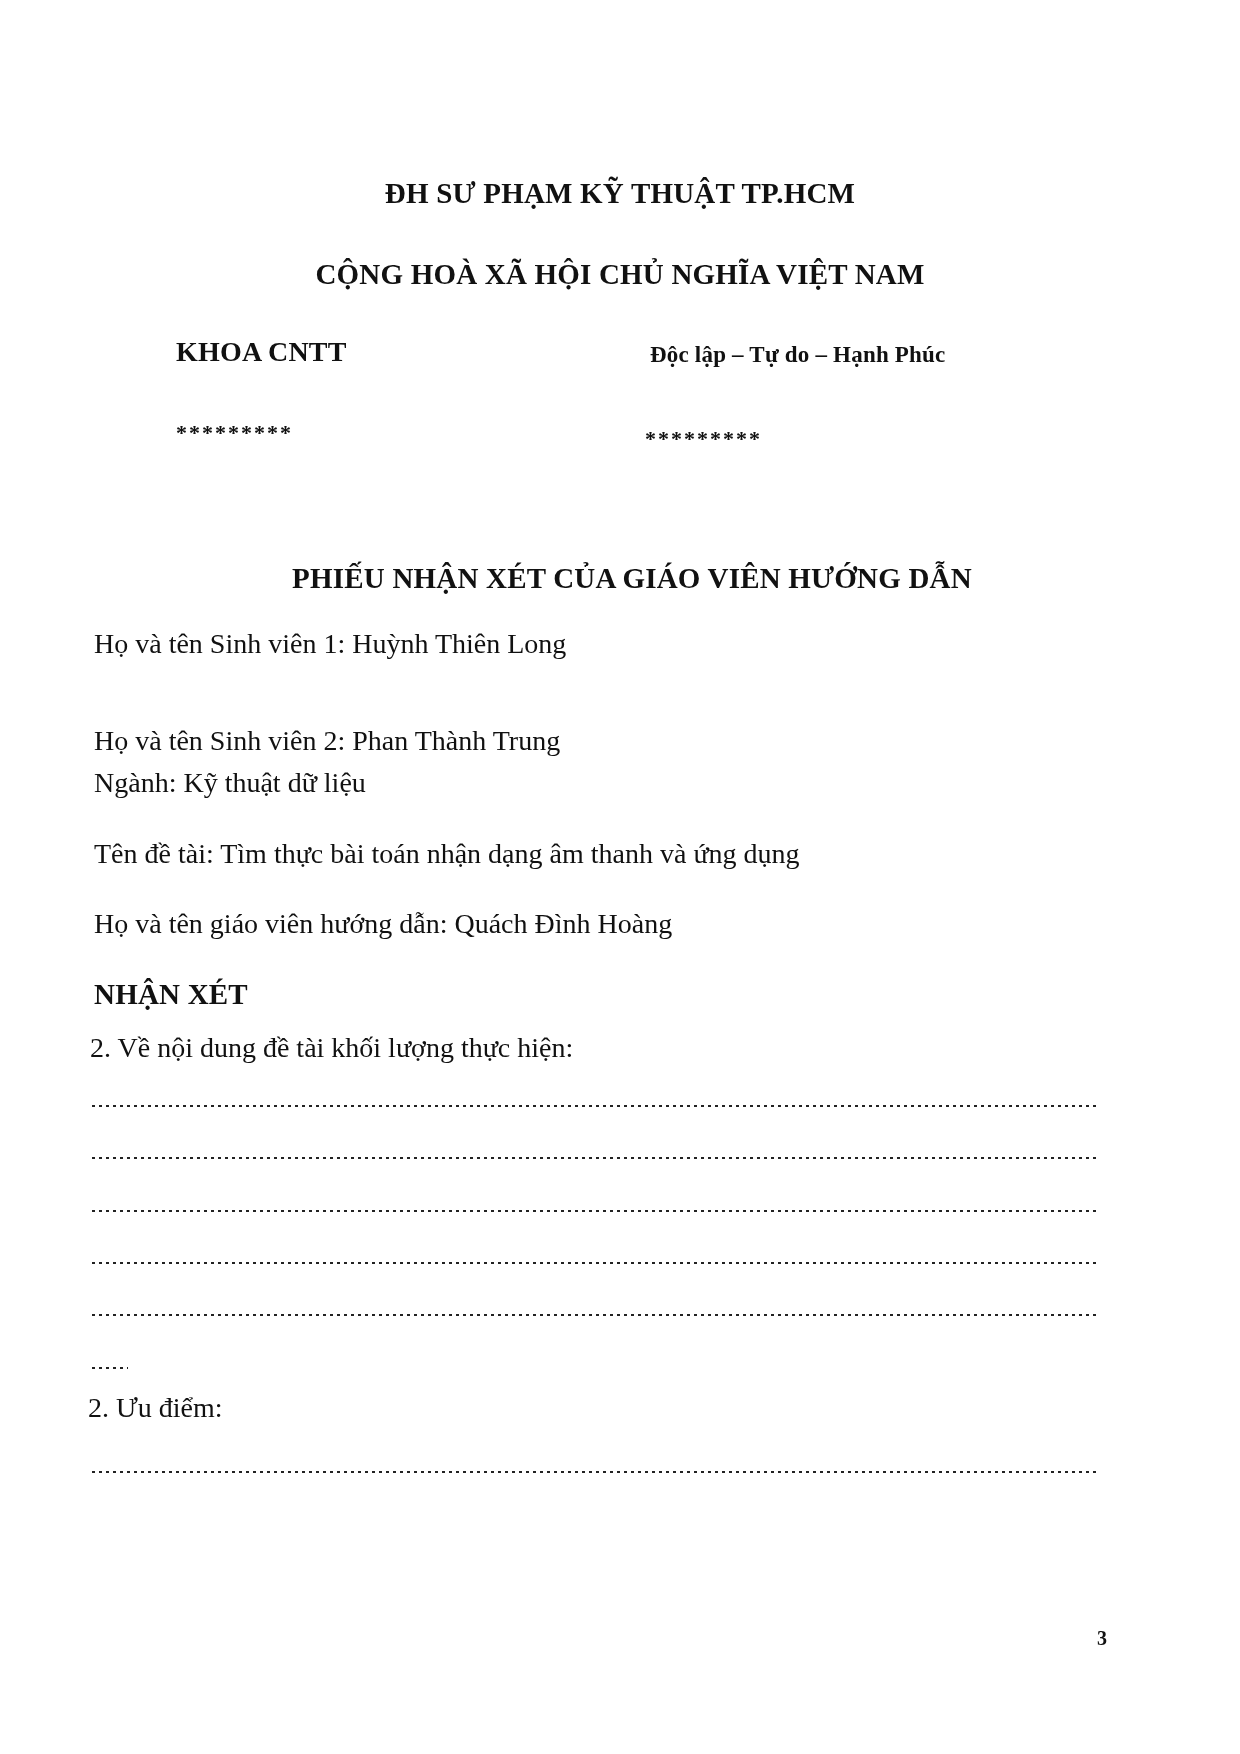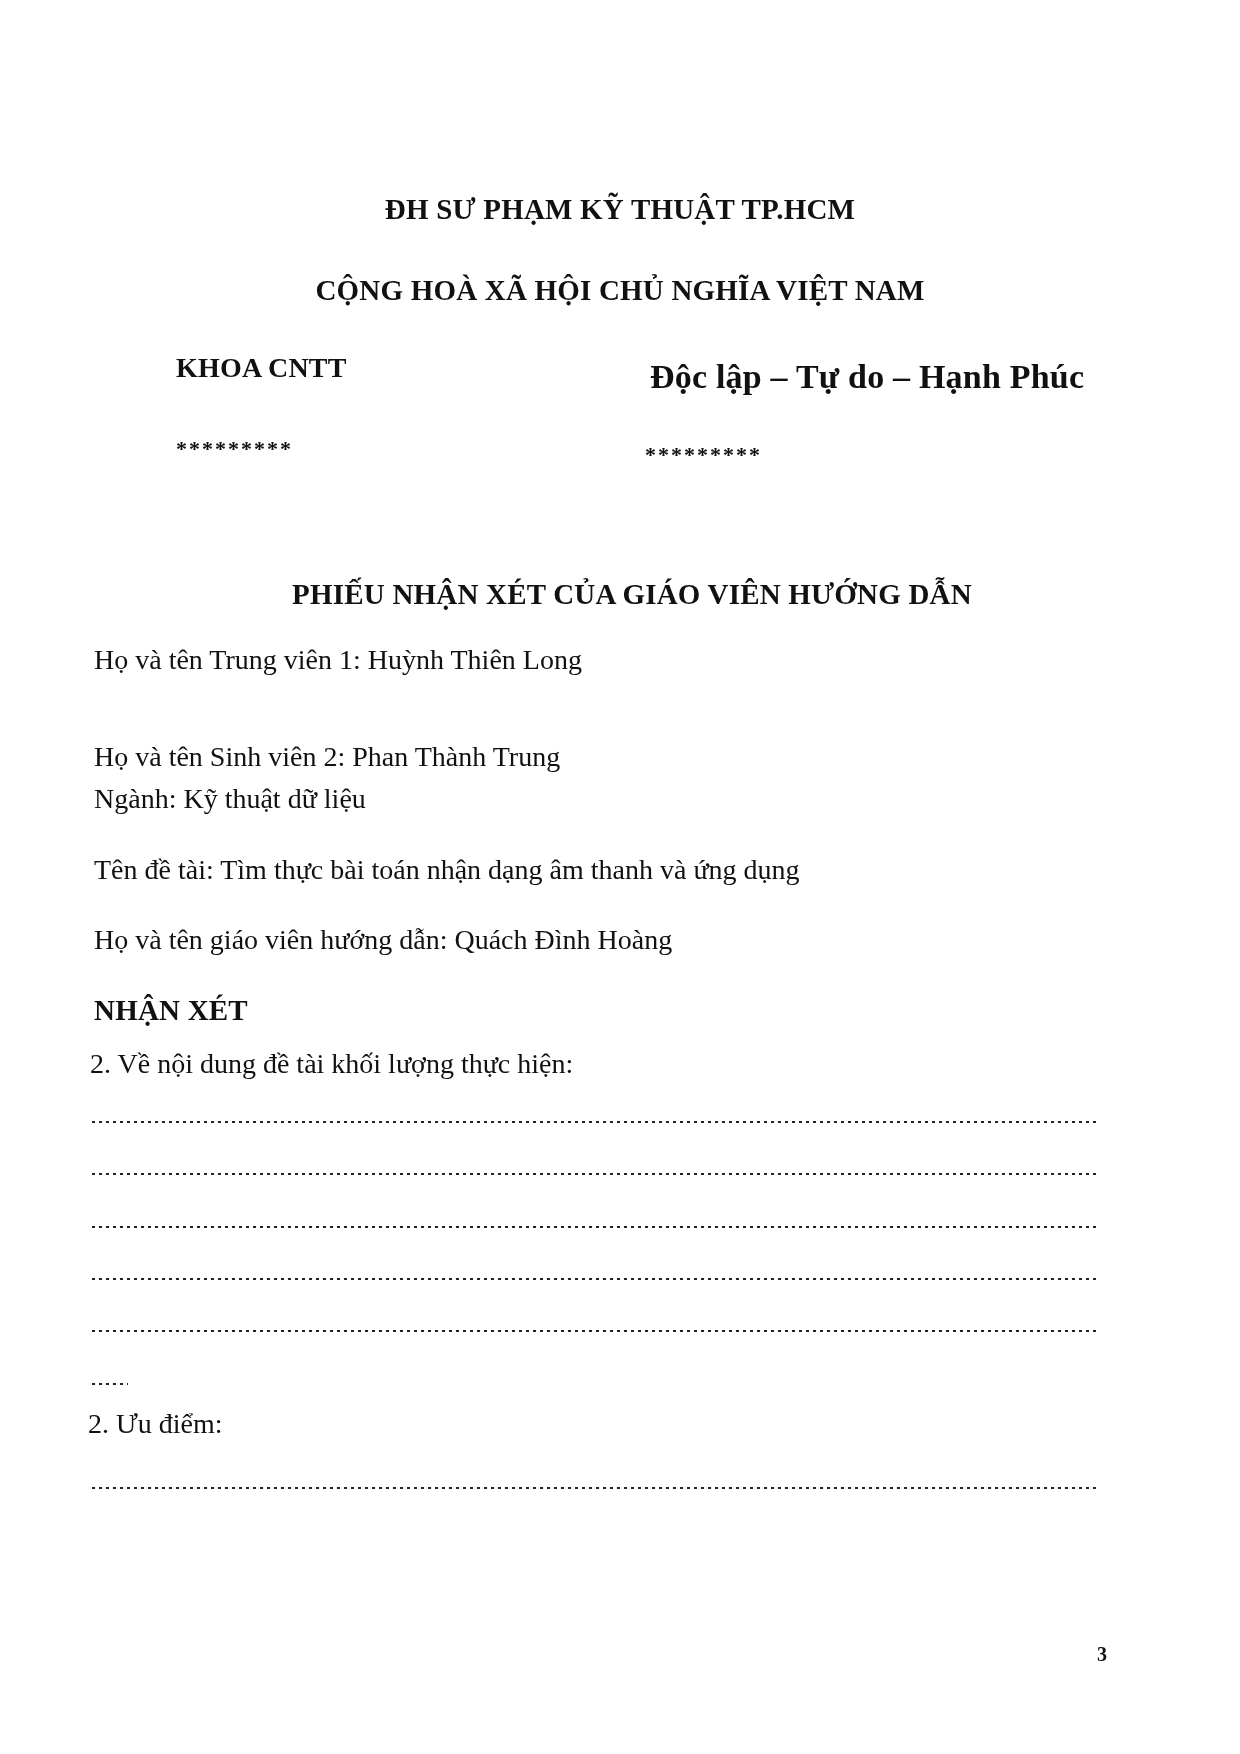--- a/index.html
+++ b/index.html
@@ -1,46 +1,46 @@
 <!DOCTYPE html>
 <html><head>
 <meta charset="utf-8">
 <style>
   html, body { margin: 0; padding: 0; background: #ffffff; }
   body { width: 1240px; height: 1754px; position: relative; overflow: hidden;
          font-family: "Liberation Serif", "DejaVu Serif", serif; color: #111; }
-  .abs { position: absolute; white-space: nowrap; margin-top: 16px; }
+  .abs { position: absolute; white-space: nowrap; }
   .bold { font-weight: bold; }
   .center-text { left: 0; width: 1240px; text-align: center; }
   .h { font-size: 29px; font-weight: bold; letter-spacing: 0.2px; }
   .body-line { font-size: 28px; left: 94px; }
   .stars { font-size: 22px; font-weight: bold; letter-spacing: 2px; }
   .dots { left: 90px; width: 1010px; height: 4px;
           background-image: radial-gradient(circle, #222 1.2px, transparent 1.5px);
           background-size: 7px 4px; background-repeat: repeat-x; }
   .short-dots { width: 38px; }
 </style>
 </head>
 <body>
 
 <div>
 
   <div class="abs center-text h" style="top:177px;">ĐH SƯ PHẠM KỸ THUẬT TP.HCM</div>
   <div class="abs center-text h" style="top:258px;">CỘNG HOÀ XÃ HỘI CHỦ NGHĨA VIỆT NAM</div>
 
   <div class="abs h" style="top:336px; left:176px; font-size:28px;">KHOA CNTT</div>
-  <div class="abs h" style="top:342px; left:650px; font-size:34px;">Độc lập – Tự do – Hạnh Phúc</div>
+  <div class="abs h" style="top:342px; left:650px; font-size:23px;">Độc lập – Tự do – Hạnh Phúc</div>
 
   <div class="abs stars" style="top:420px; left:176px;">*********</div>
   <div class="abs stars" style="top:426px; left:645px;">*********</div>
 
   <div class="abs center-text h" style="top:562px; left:12px;">PHIẾU NHẬN XÉT CỦA GIÁO VIÊN HƯỚNG DẪN</div>
 
   <div class="abs body-line" style="top:628px;">
-    <span>Họ và tên Trung viên 1:</span>
+    <span>Họ và tên Sinh viên 1:</span>
     <span>Huỳnh Thiên Long</span>
   </div>
   <div class="abs body-line" style="top:725px;">
     <span>Họ và tên Sinh viên 2:</span>
     <span>Phan Thành Trung</span>
   </div>
   <div class="abs body-line" style="top:767px;">
     <span>Ngành:</span>
     <span>Kỹ thuật dữ liệu</span>
   </div>

